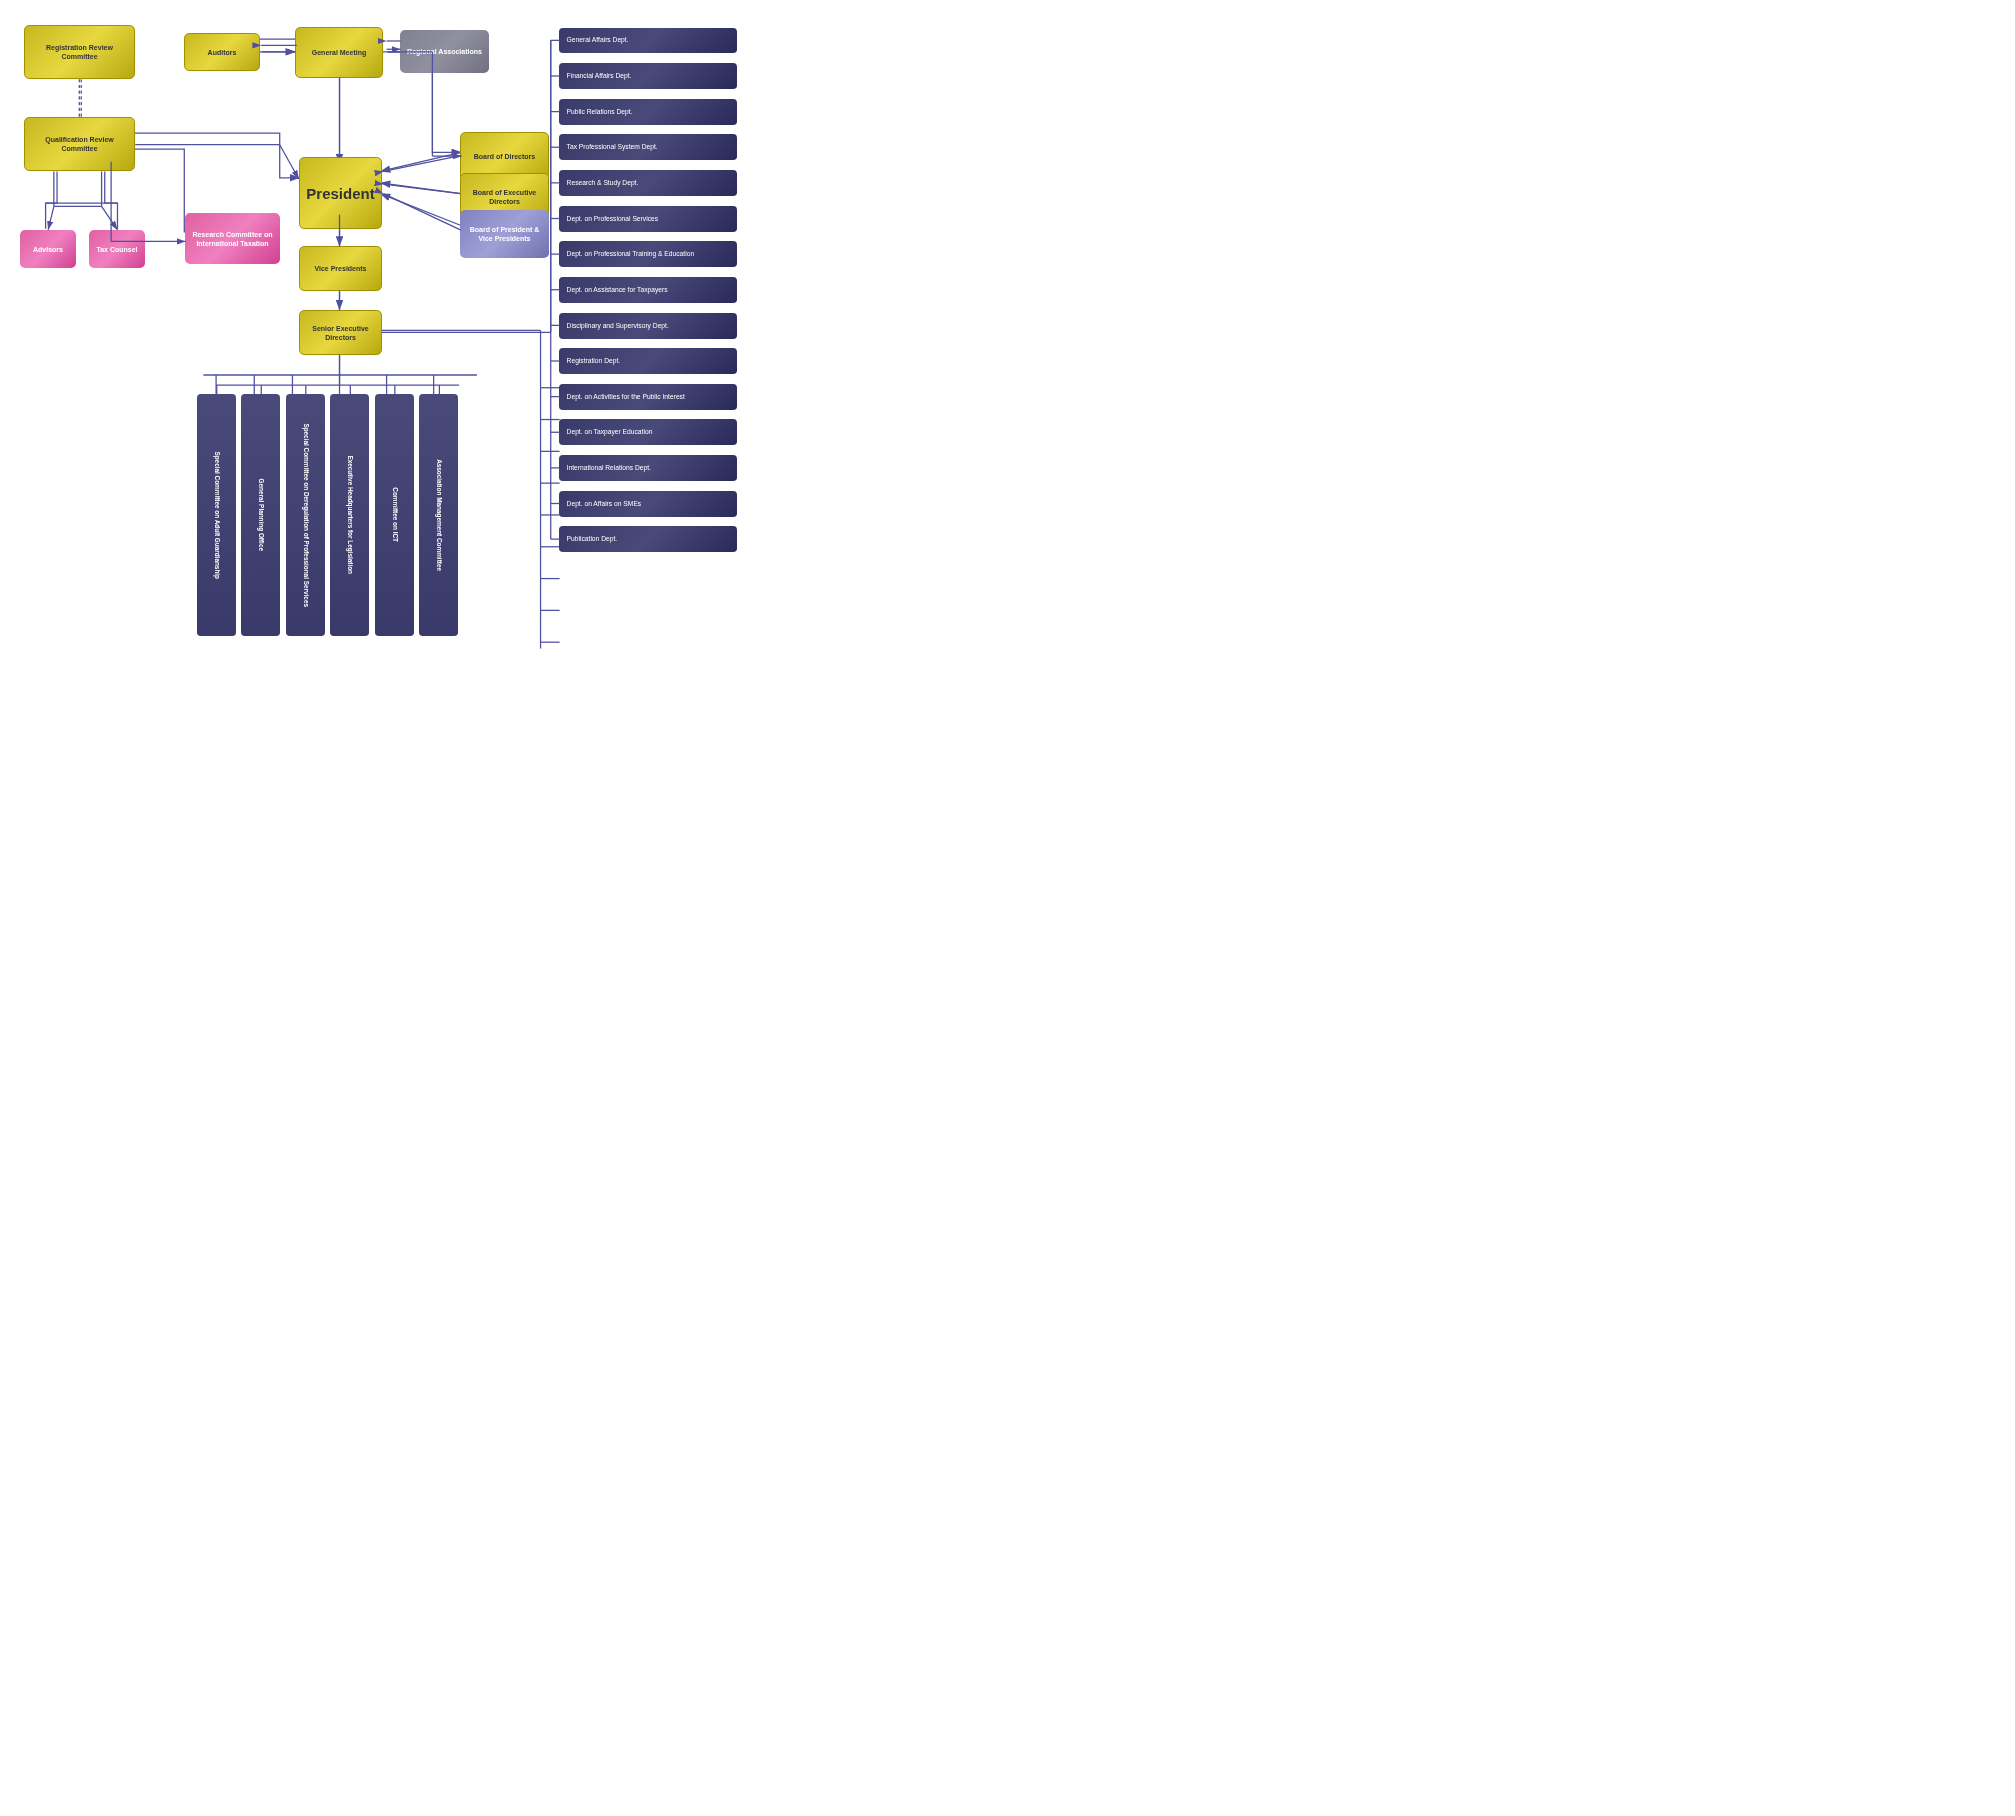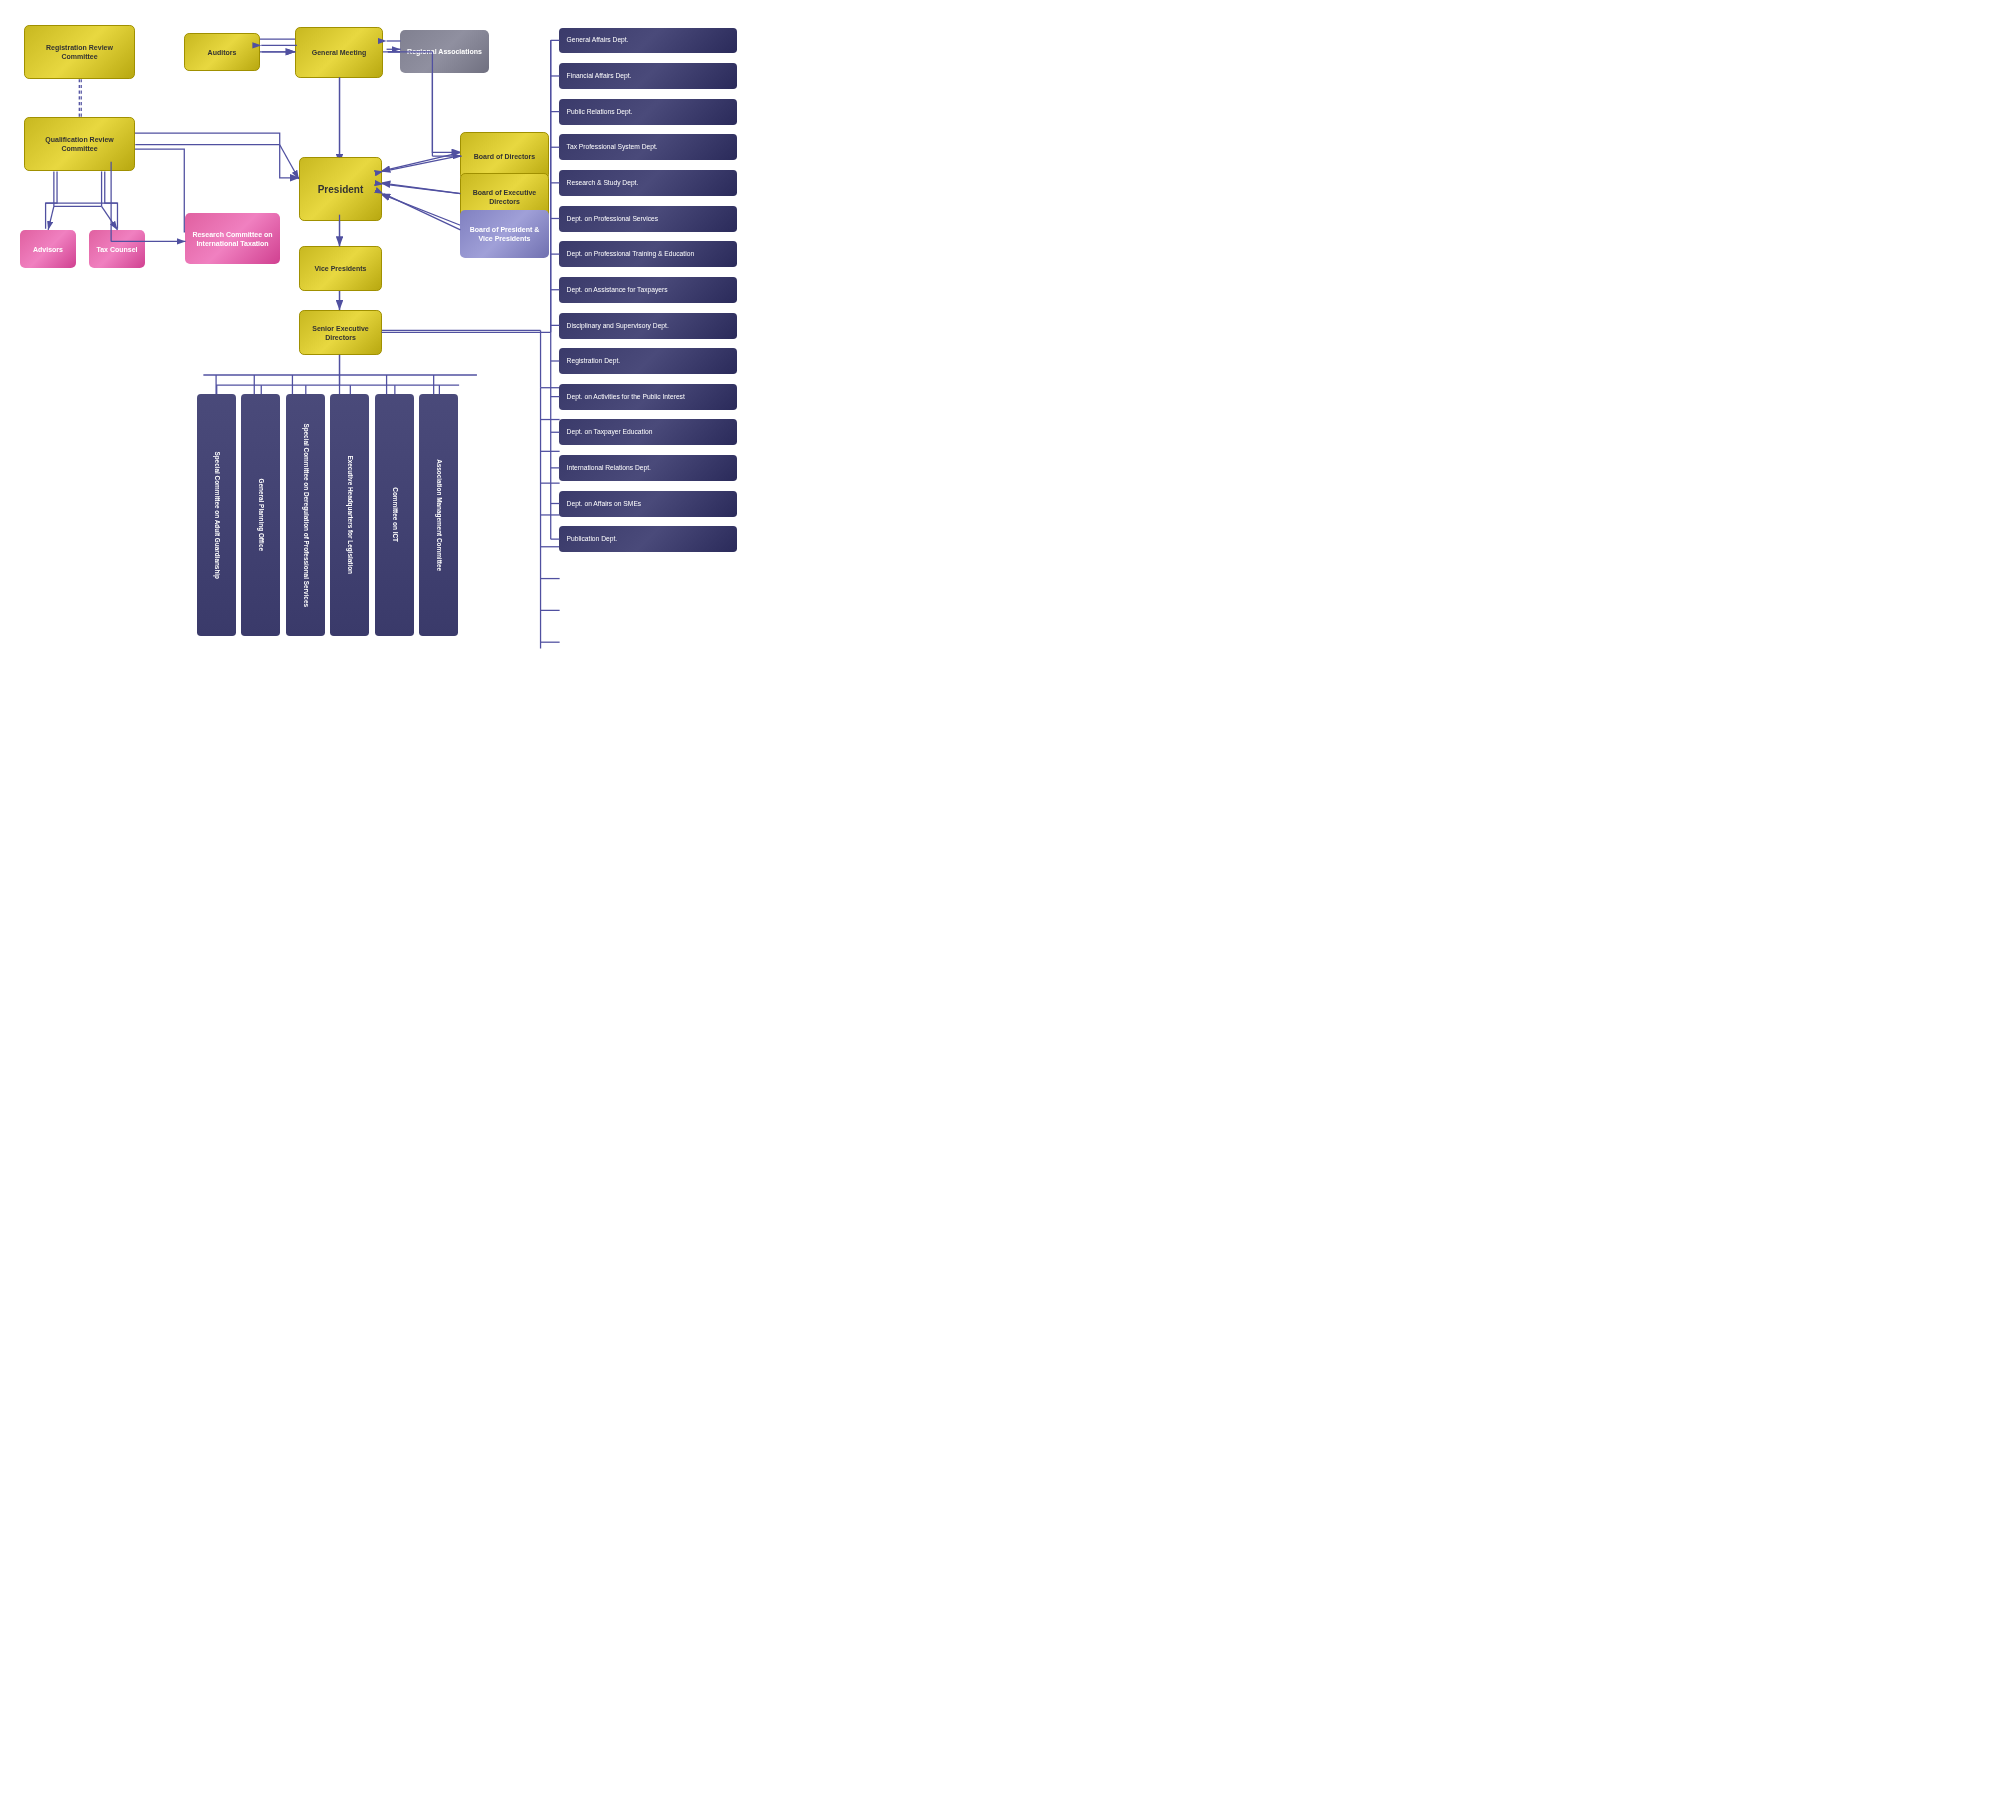--- a/index.html
+++ b/index.html
@@ -187,21 +187,21 @@
   <div class="node node-yellow" style="left:289px; top:20.4px; width:88px; height:51px;">General Meeting</div>
 
   <div class="node node-gray" style="left:394px; top:24px; width:89px; height:43px;">Regional Associations</div>
 
   <div class="node node-yellow" style="left:454px; top:126px; width:89px; height:48px;">Board of Directors</div>
 
   <div class="node node-yellow" style="left:454px; top:167px; width:89px; height:48px;">Board of Executive Directors</div>
 
   <div class="node node-purple-light" style="left:454px; top:204px; width:89px; height:48px;">Board of President &amp; Vice Presidents</div>
 
-  <div class="node node-yellow" style="left:293px; top:151px; width:83px; height:64px; font-size:10px;">President</div>
+  <div class="node node-yellow" style="left:293px; top:151px; width:83px; height:72px; font-size:15px;">President</div>
 
   <div class="node node-yellow" style="left:293px; top:240px; width:83px; height:45px;">Vice Presidents</div>
 
   <div class="node node-yellow" style="left:293px; top:304px; width:83px; height:45px;">Senior Executive Directors</div>
 
   <div class="node node-pink" style="left:14px; top:224px; width:56px; height:38px;">Advisors</div>
 
   <div class="node node-pink" style="left:83px; top:224px; width:56px; height:38px;">Tax Counsel</div>
 
   <div class="node node-pink" style="left:179px; top:207px; width:95px; height:51px;">Research Committee on International Taxation</div>

